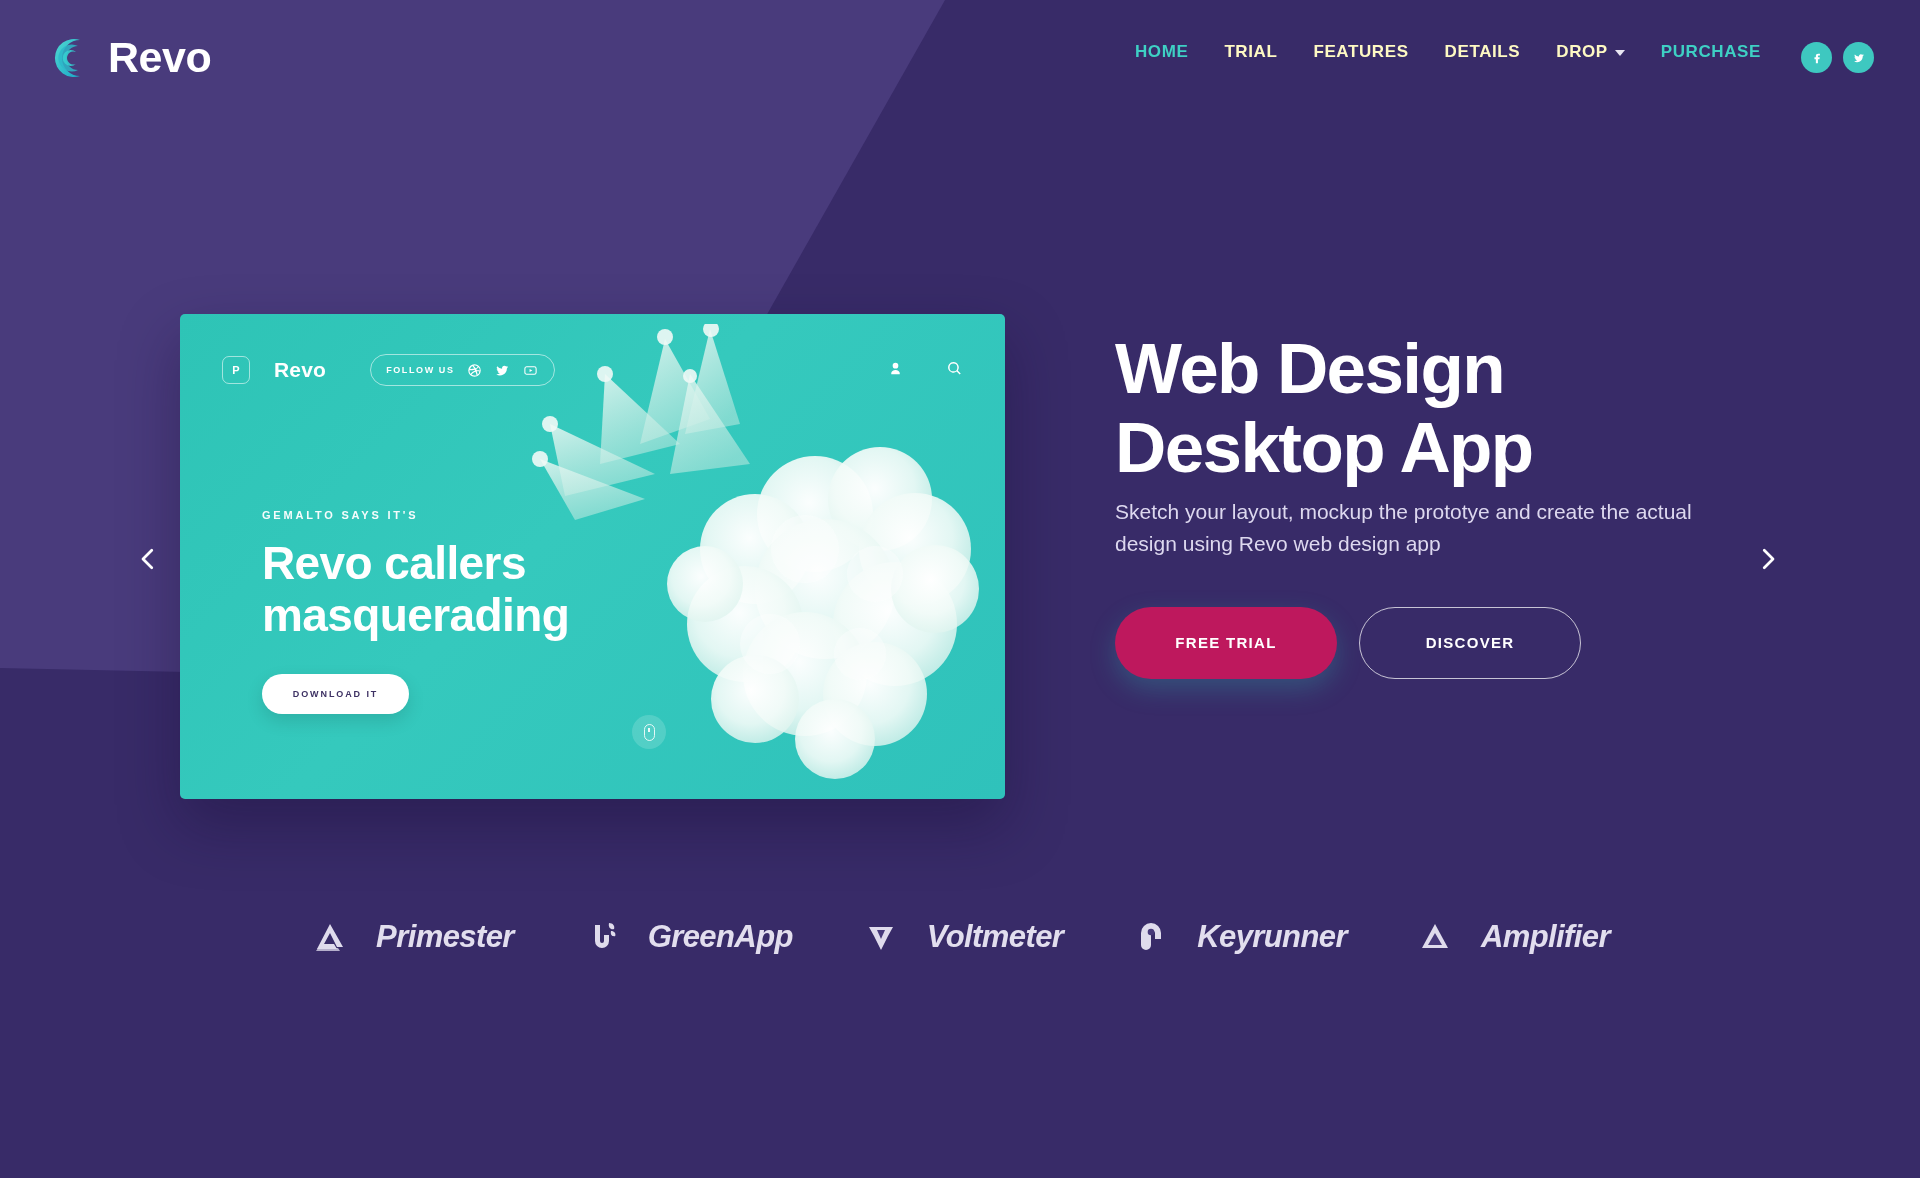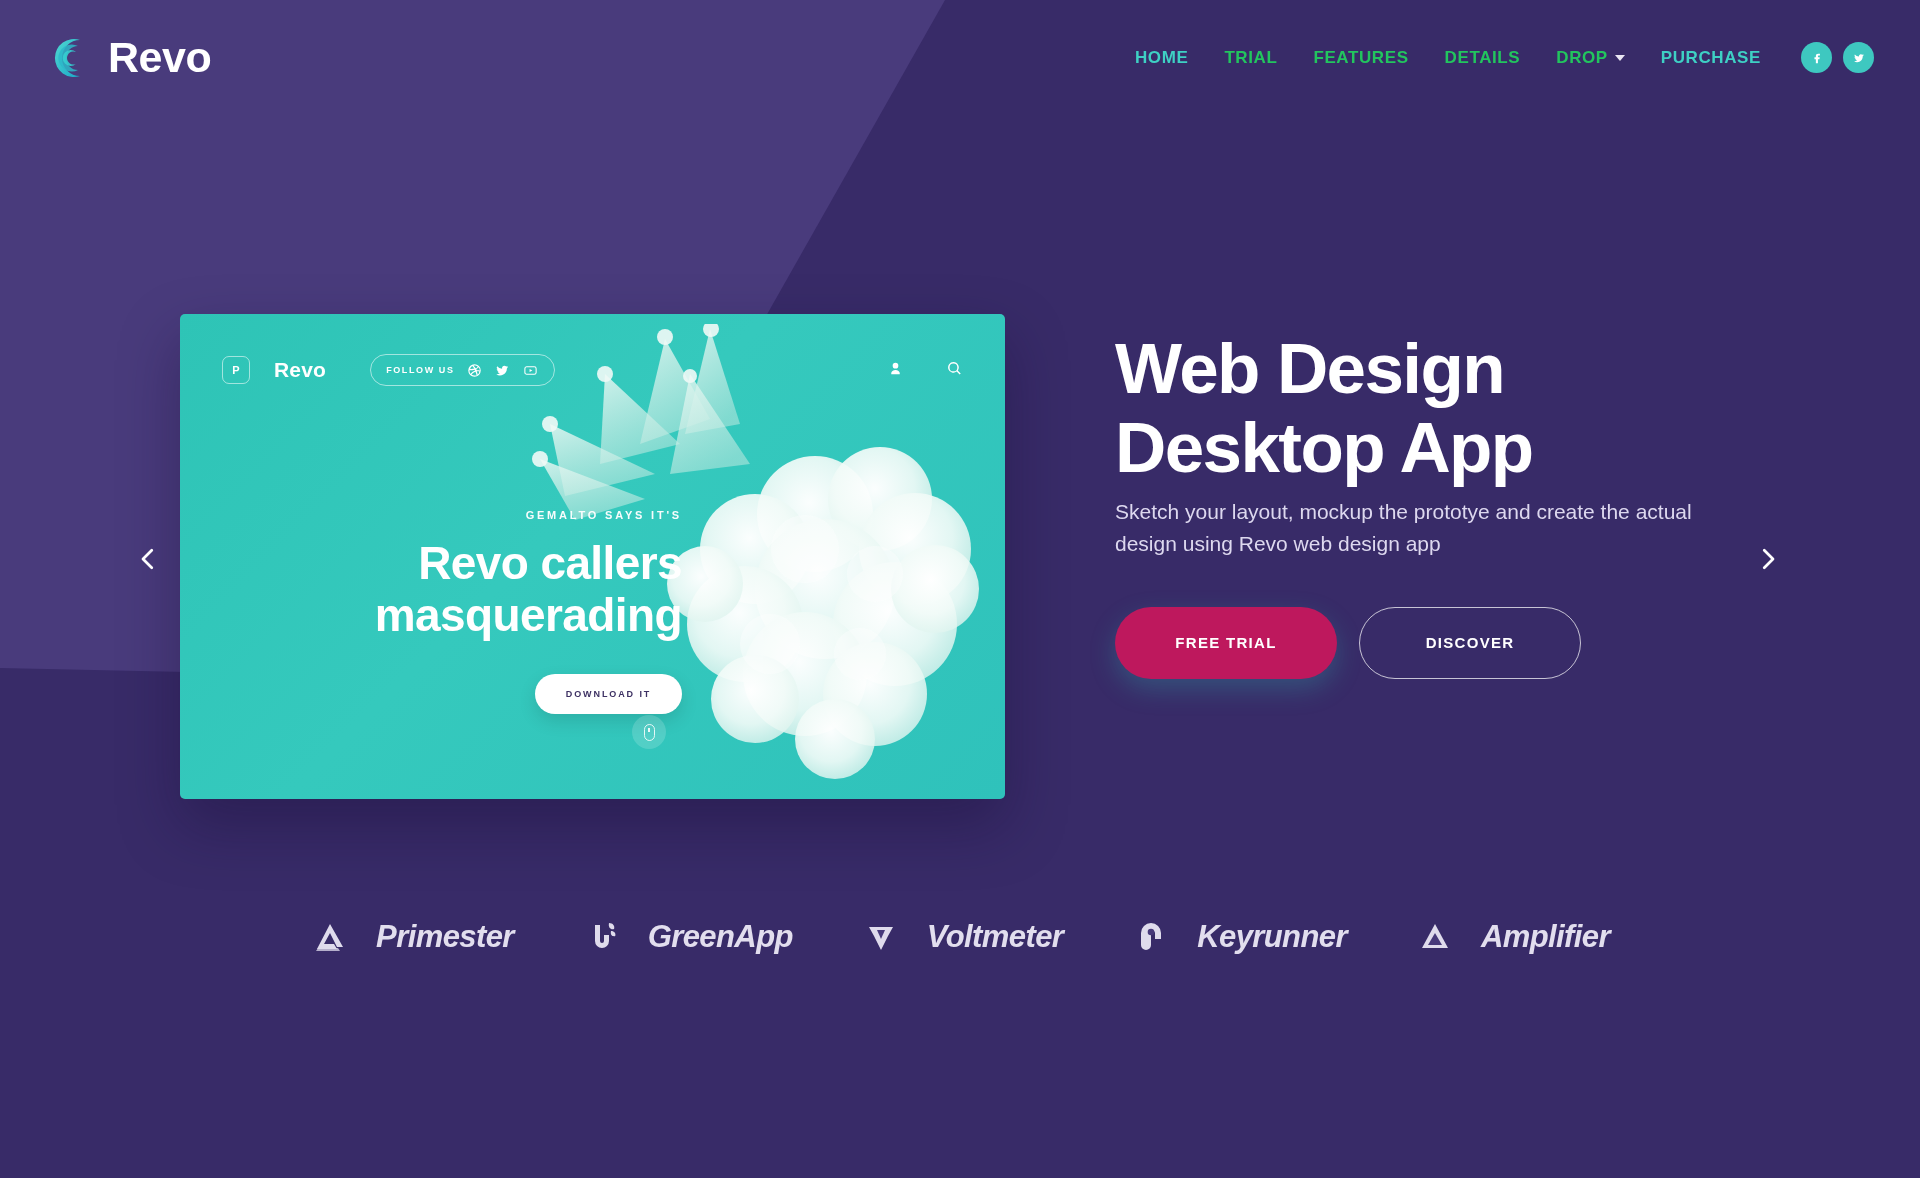--- a/index.html
+++ b/index.html
@@ -18,22 +18,22 @@
                clip-path: polygon(0 0, 945px 0, 560px 680px, 0 668px); }
 
   
   .header { position:absolute; top:0; left:0; width:1920px; height:115px;
             display:flex; align-items:center; z-index:40; }
 
   .brand { display:flex; align-items:center; margin-left:46px; gap:14px; }
   .brand-mark { width:48px; height:48px; position:relative; }
   .brand-name { color:#ffffff; font-size:43px; font-weight:bold; letter-spacing:-0.5px; line-height:1; }
 
-  .nav { margin-left:auto; display:flex; align-items:center; gap:0; margin-right:46px; }
-  .nav-link { color:#22c55e; font-size:17px; font-weight:bold; letter-spacing:0.6px;
+  .nav { margin-left:auto; display:flex; gap:0; margin-right:46px; }
+  .nav-link { color:#fef9c3; font-size:17px; font-weight:bold; letter-spacing:0.6px;
               text-decoration:none; padding:0 18px; white-space:nowrap; }
   .nav-link.active { color:#3ed0c4; }
   .nav-link.accent { color:#3ed0c4; }
   .nav-caret { display:inline-block; margin-left:7px; border-left:5px solid transparent;
                border-right:5px solid transparent; border-top:6px solid #e9e6f3;
                vertical-align:middle; }
   .social-wrap { display:flex; align-items:center; gap:11px; margin-left:22px; }
   .social-btn { width:31px; height:31px; border-radius:50%; background:#3ec8c0;
                 display:flex; align-items:center; justify-content:center;
                 color:#ffffff; }
@@ -56,21 +56,21 @@
   .slide-logo-box span { color:#fff; font-size:11px; font-weight:bold; }
   .slide-brand { color:#ffffff; font-size:21px; font-weight:bold; margin-left:24px; letter-spacing:0.2px; }
   .follow-pill { margin-left:44px; height:32px; border:1px solid rgba(255,255,255,0.55);
                  border-radius:17px; display:flex; align-items:center; gap:11px; padding:0 15px; }
   .follow-label { color:#ffffff; font-size:9px; font-weight:bold; letter-spacing:1.6px; }
   .follow-ico { width:17px; height:17px; display:flex; align-items:center; justify-content:center; }
   .follow-ico svg { width:15px; height:15px; fill:#ffffff; }
   .slide-top-right { margin-left:auto; display:flex; align-items:center; gap:42px; }
   .slide-top-right svg { width:17px; height:17px; fill:#ffffff; }
 
-  .slide-body { position:absolute; left:82px; top:195px; z-index:3;text-align:right; }
+  .slide-body { position:absolute; left:82px; top:195px; z-index:3; }
   .slide-kicker { color:#ffffff; font-size:11px; font-weight:bold; letter-spacing:2.8px;
                   margin-bottom:17px; opacity:0.96; }
   .slide-title { color:#ffffff; font-size:46px; font-weight:bold; line-height:1.12;
                  letter-spacing:-0.6px; max-width:420px; }
   .slide-btn { margin-top:33px; display:inline-flex; align-items:center; justify-content:center;
                width:147px; height:40px; border-radius:20px; background:#ffffff;
                color:#3d3163; font-size:9px; font-weight:bold; letter-spacing:1.9px;
                box-shadow:0 7px 18px rgba(0,0,0,0.12); }
   .slide-mouse { position:absolute; left:452px; bottom:50px; width:34px; height:34px;
                  border-radius:50%; background:rgba(255,255,255,0.16);

